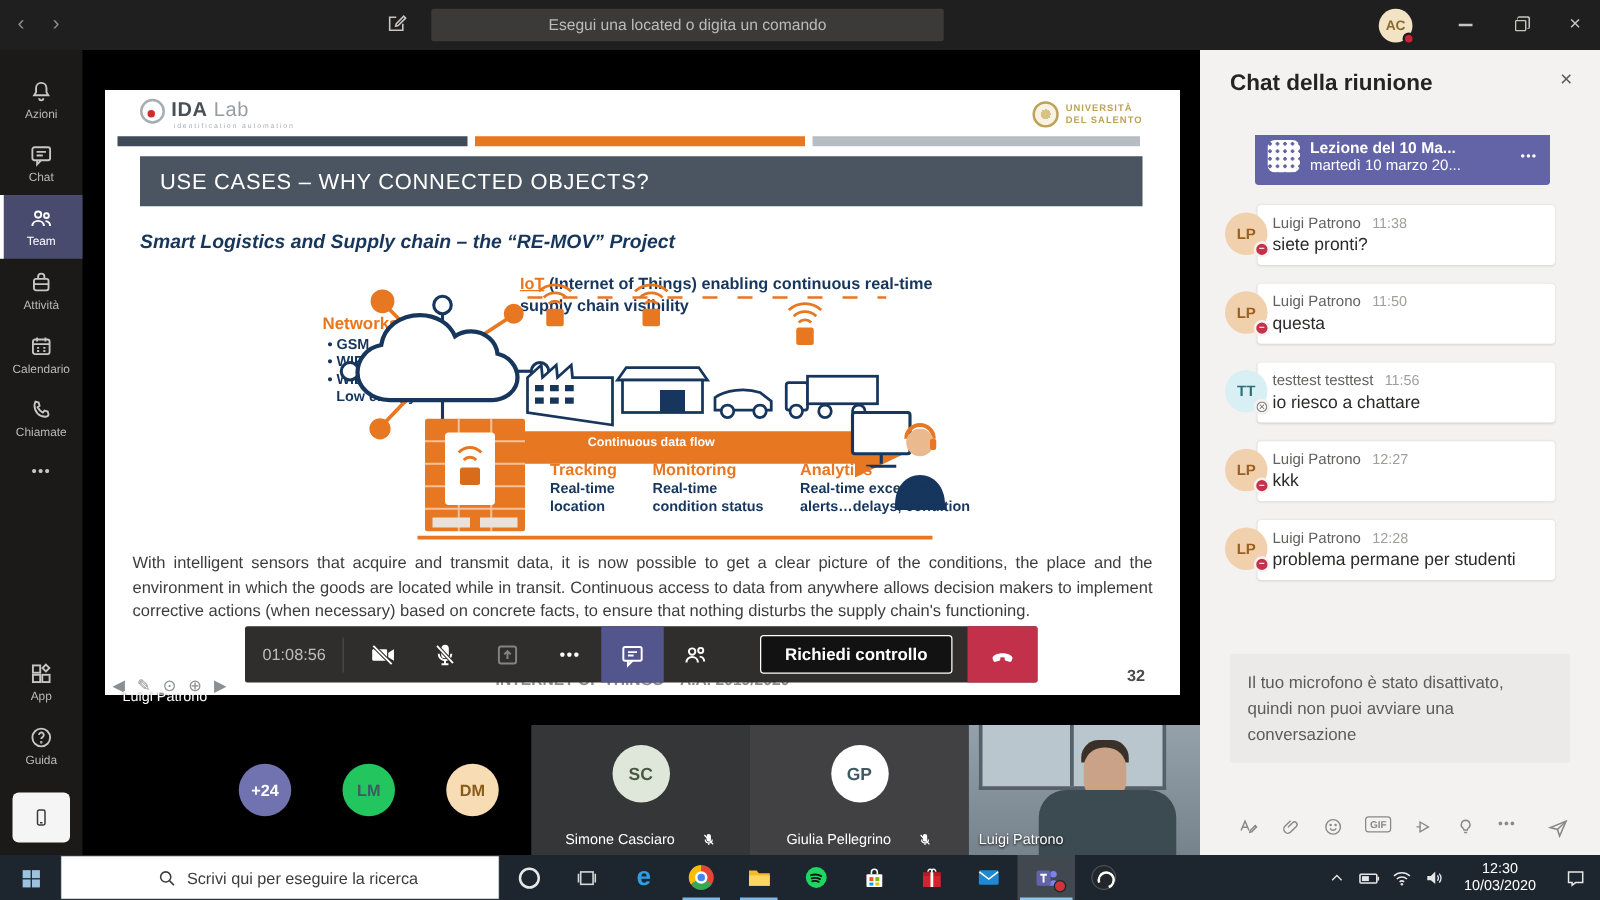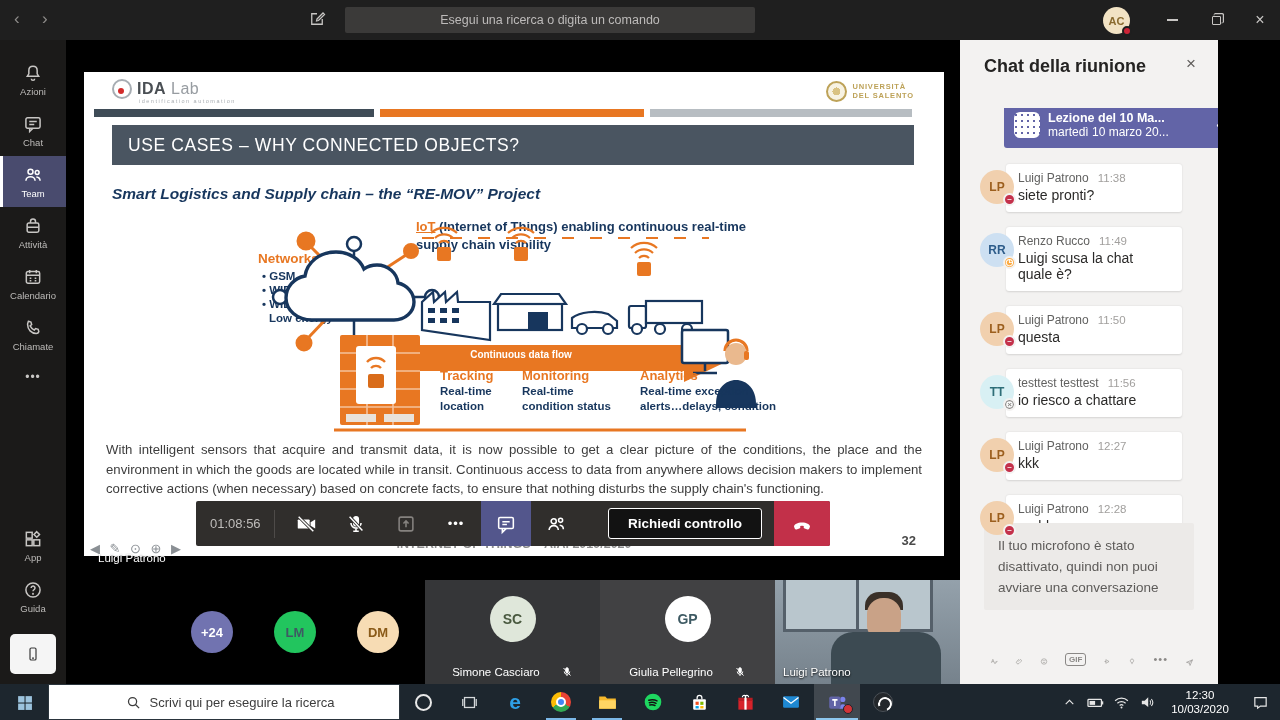--- a/index.html
+++ b/index.html
@@ -99,21 +99,21 @@
   .ptile .plabel{position:absolute;left:0;right:0;bottom:6px;display:flex;align-items:center;justify-content:center;gap:21px;color:#fff;font-size:11.5px;}
   #tile-video{left:709px;width:185px;background:linear-gradient(#94a1ab,#76828c);overflow:hidden;}
   .vid-window{position:absolute;left:8px;top:0;width:150px;height:52px;background:#b9c6cd;border:3px solid #55606a;border-top:none;}
   .vid-window i{position:absolute;left:70px;top:0;bottom:0;width:3px;background:#55606a;}
   .vid-head{position:absolute;left:92px;top:18px;width:34px;height:40px;border-radius:16px 16px 12px 12px;background:#c9a287;}
   .vid-hair{position:absolute;left:90px;top:12px;width:38px;height:18px;border-radius:14px 14px 0 0;background:#3a3028;}
   .vid-body{position:absolute;left:56px;top:52px;width:110px;height:52px;border-radius:22px 22px 0 0;background:#3c4a52;}
   #tile-video .plabel{justify-content:flex-start;padding-left:8px;text-shadow:0 1px 2px #000;}
 
   
-  #chat{position:absolute;left:960px;top:40px;width:258px;height:644px;background:#f3f2f1;z-index:20;}
+  #chat{position:absolute;left:960px;top:40px;width:320px;height:644px;background:#f3f2f1;z-index:20;}
   #chat-h{position:absolute;left:24px;top:16px;font-size:18px;font-weight:bold;color:#252423;}
   #chat-close{position:absolute;right:22px;top:14px;font-size:17px;color:#5f5d5b;}
   #chat-list{position:absolute;left:0;top:68px;right:0;height:478px;overflow:hidden;padding:0 36px 0 26px;}
   #meeting-card{margin:-6px 0 16px 18px;width:236px;height:46px;background:#6264a7;border-radius:3px;display:flex;align-items:center;gap:8px;padding:0 10px;}
   .mc-ico{width:26px;height:26px;border-radius:6px;background:#fff;flex:none;
     background-image:radial-gradient(#6264a7 1.3px,transparent 1.4px);background-size:6px 6px;background-position:5px 6px;}
   .mc-txt{min-width:0;color:#fff;}
   .mc-title{font-size:12.5px;font-weight:600;white-space:nowrap;overflow:hidden;}
   .mc-date{font-size:12px;white-space:nowrap;overflow:hidden;}
   .mc-more{margin-left:auto;color:#fff;font-size:10px;letter-spacing:1px;}
@@ -165,21 +165,21 @@
 
 <div id="titlebar">
   <span class="tb-nav" style="left:14px">‹</span>
   <span class="tb-nav" style="left:42px">›</span>
   <span id="tb-compose">
     <svg width="18" height="18" viewBox="0 0 24 24" fill="none" stroke="currentColor" stroke-width="1.7">
         <path d="M12 5H5v14h14v-7"></path>
         <path d="M12 12l8-8 2 2-8 8-2.6.6z"></path>
       </svg>
   </span>
-  <div id="tb-search">Esegui una ricerca o digita un comando</div>
+  <div id="tb-search">Esegui una located o digita un comando</div>
   <div id="tb-avatar">
     <span>AC</span>
     <span class="dot"></span>
   </div>
   <div class="winbtn" id="btn-min" style="left:1152px">
       <span></span>
     </div>
   <div class="winbtn" id="btn-max" style="left:1196px">
       <span></span>
     </div>
@@ -519,33 +519,20 @@
         </span>
       <div class="bubble">
           <div class="nrow">
             <span class="nm">Luigi Patrono</span>
             <span class="tm">11:38</span>
           </div>
       <div class="mtxt">siete pronti?</div>
         </div>
     </div>
 
-    <div class="msg rr">
-      <span class="av">
-          <span>RR</span>
-          <span class="badge away"></span>
-        </span>
-      <div class="bubble">
-          <div class="nrow">
-            <span class="nm">Renzo Rucco</span>
-            <span class="tm">11:49</span>
-          </div>
-      <div class="mtxt">Luigi scusa la chat quale è?</div>
-        </div>
-    </div>
 
     <div class="msg lp">
       <span class="av">
           <span>LP</span>
           <span class="badge busy"></span>
         </span>
       <div class="bubble">
           <div class="nrow">
             <span class="nm">Luigi Patrono</span>
             <span class="tm">11:50</span>

